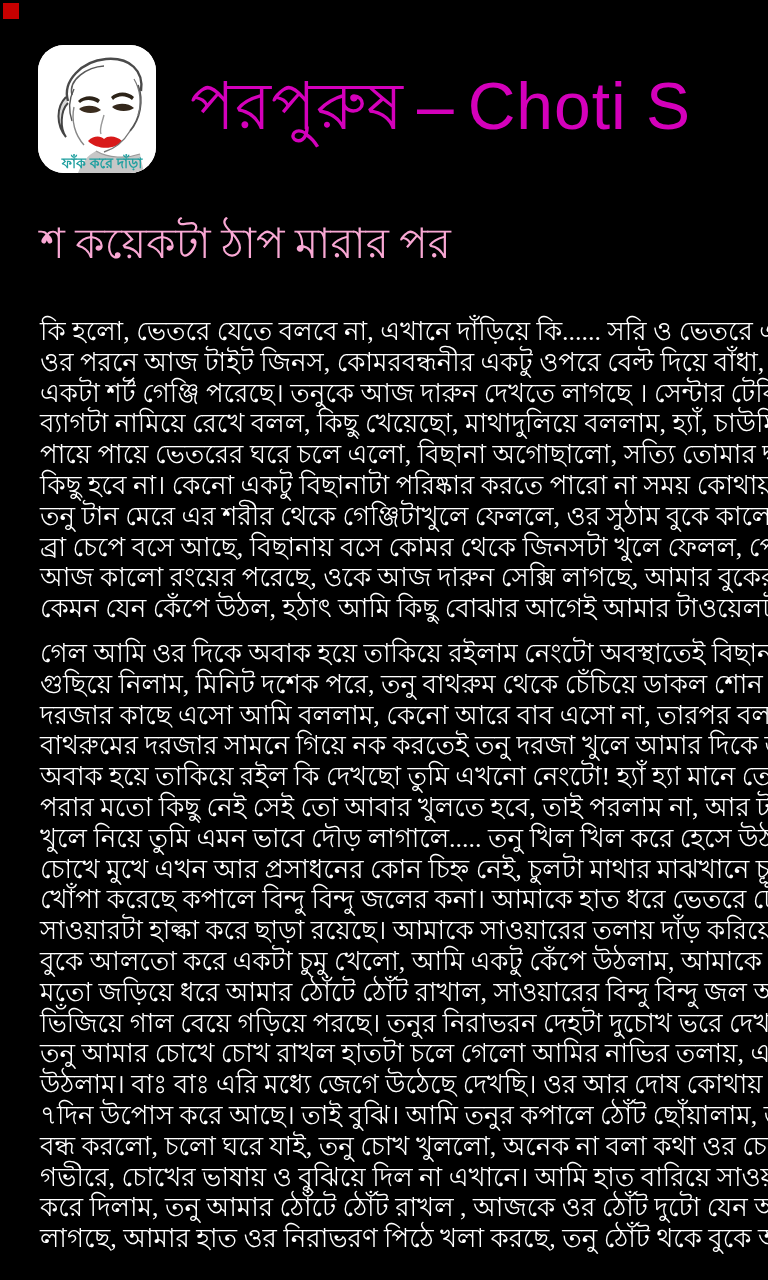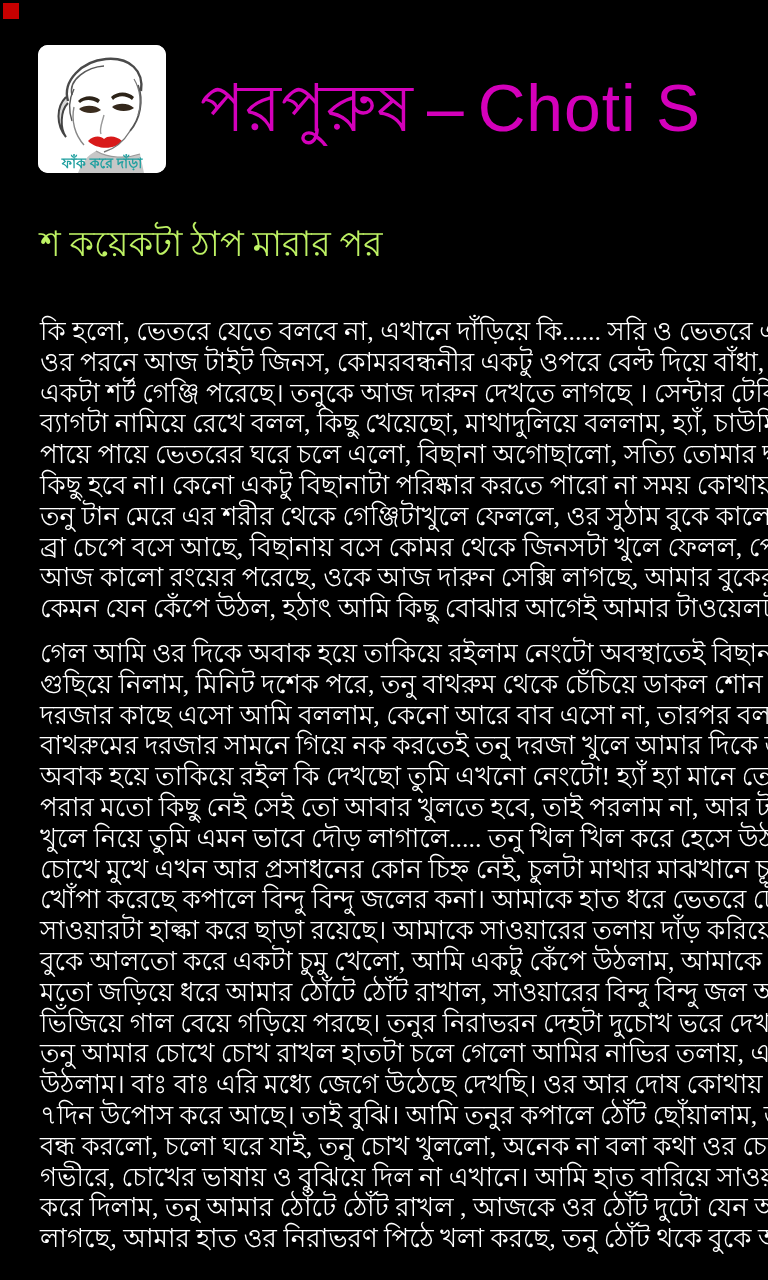--- a/index.html
+++ b/index.html
@@ -11,34 +11,34 @@
   }
   .corner-marker {
     position:absolute; left:3px; top:3px; width:16px; height:16px;
     background:#c60000;
   }
   .header {
     display:flex; align-items:center;
     padding:42px 0 0 38px; height:134px;
   }
   .logo {
-    width:128px; height:128px; flex:none;
-    background:#ffffff; border-radius:10px; overflow:hidden;
+    width:118px; height:128px; flex:none;
+    background:#ffffff; border-radius:26px; overflow:hidden;
   }
   .logo svg { display:block; width:128px; height:128px; }
   .site-title {
     margin-left:34px; white-space:nowrap; overflow:hidden;
     color:#d400bb; font-size:66px; line-height:1.1;
   }
-  .site-title .bn { font-family:Liberation Sans, sans-serif; font-weight:400;text-align:center; }
+  .site-title .bn { font-family:Liberation Mono, monospace; font-weight:400;text-align:center; }
   .site-title .sep { font-family:"Liberation Sans","DejaVu Sans",sans-serif; font-weight:300; margin:0 14px; }
   .site-title .en { font-family:Liberation Sans, sans-serif; font-weight:300; letter-spacing:1px; }
   .post-title {
     margin:46px 0 0 40px; padding:0;
-    color:#bef264; font-size:35px; line-height:45px; font-weight:400;
+    color:#f9a8d4; font-size:42px; line-height:45px; font-weight:400;
     font-family:"Liberation Serif","DejaVu Serif",serif;
   }
   .article-body {
     margin:50px 38px 0 40px;
     color:#ffffff; font-size:26px; line-height:30.8px;
   }
   .paragraph { margin:0 0 14px 0; }
   .text-line { white-space:nowrap; }
 </style>
 </head>

